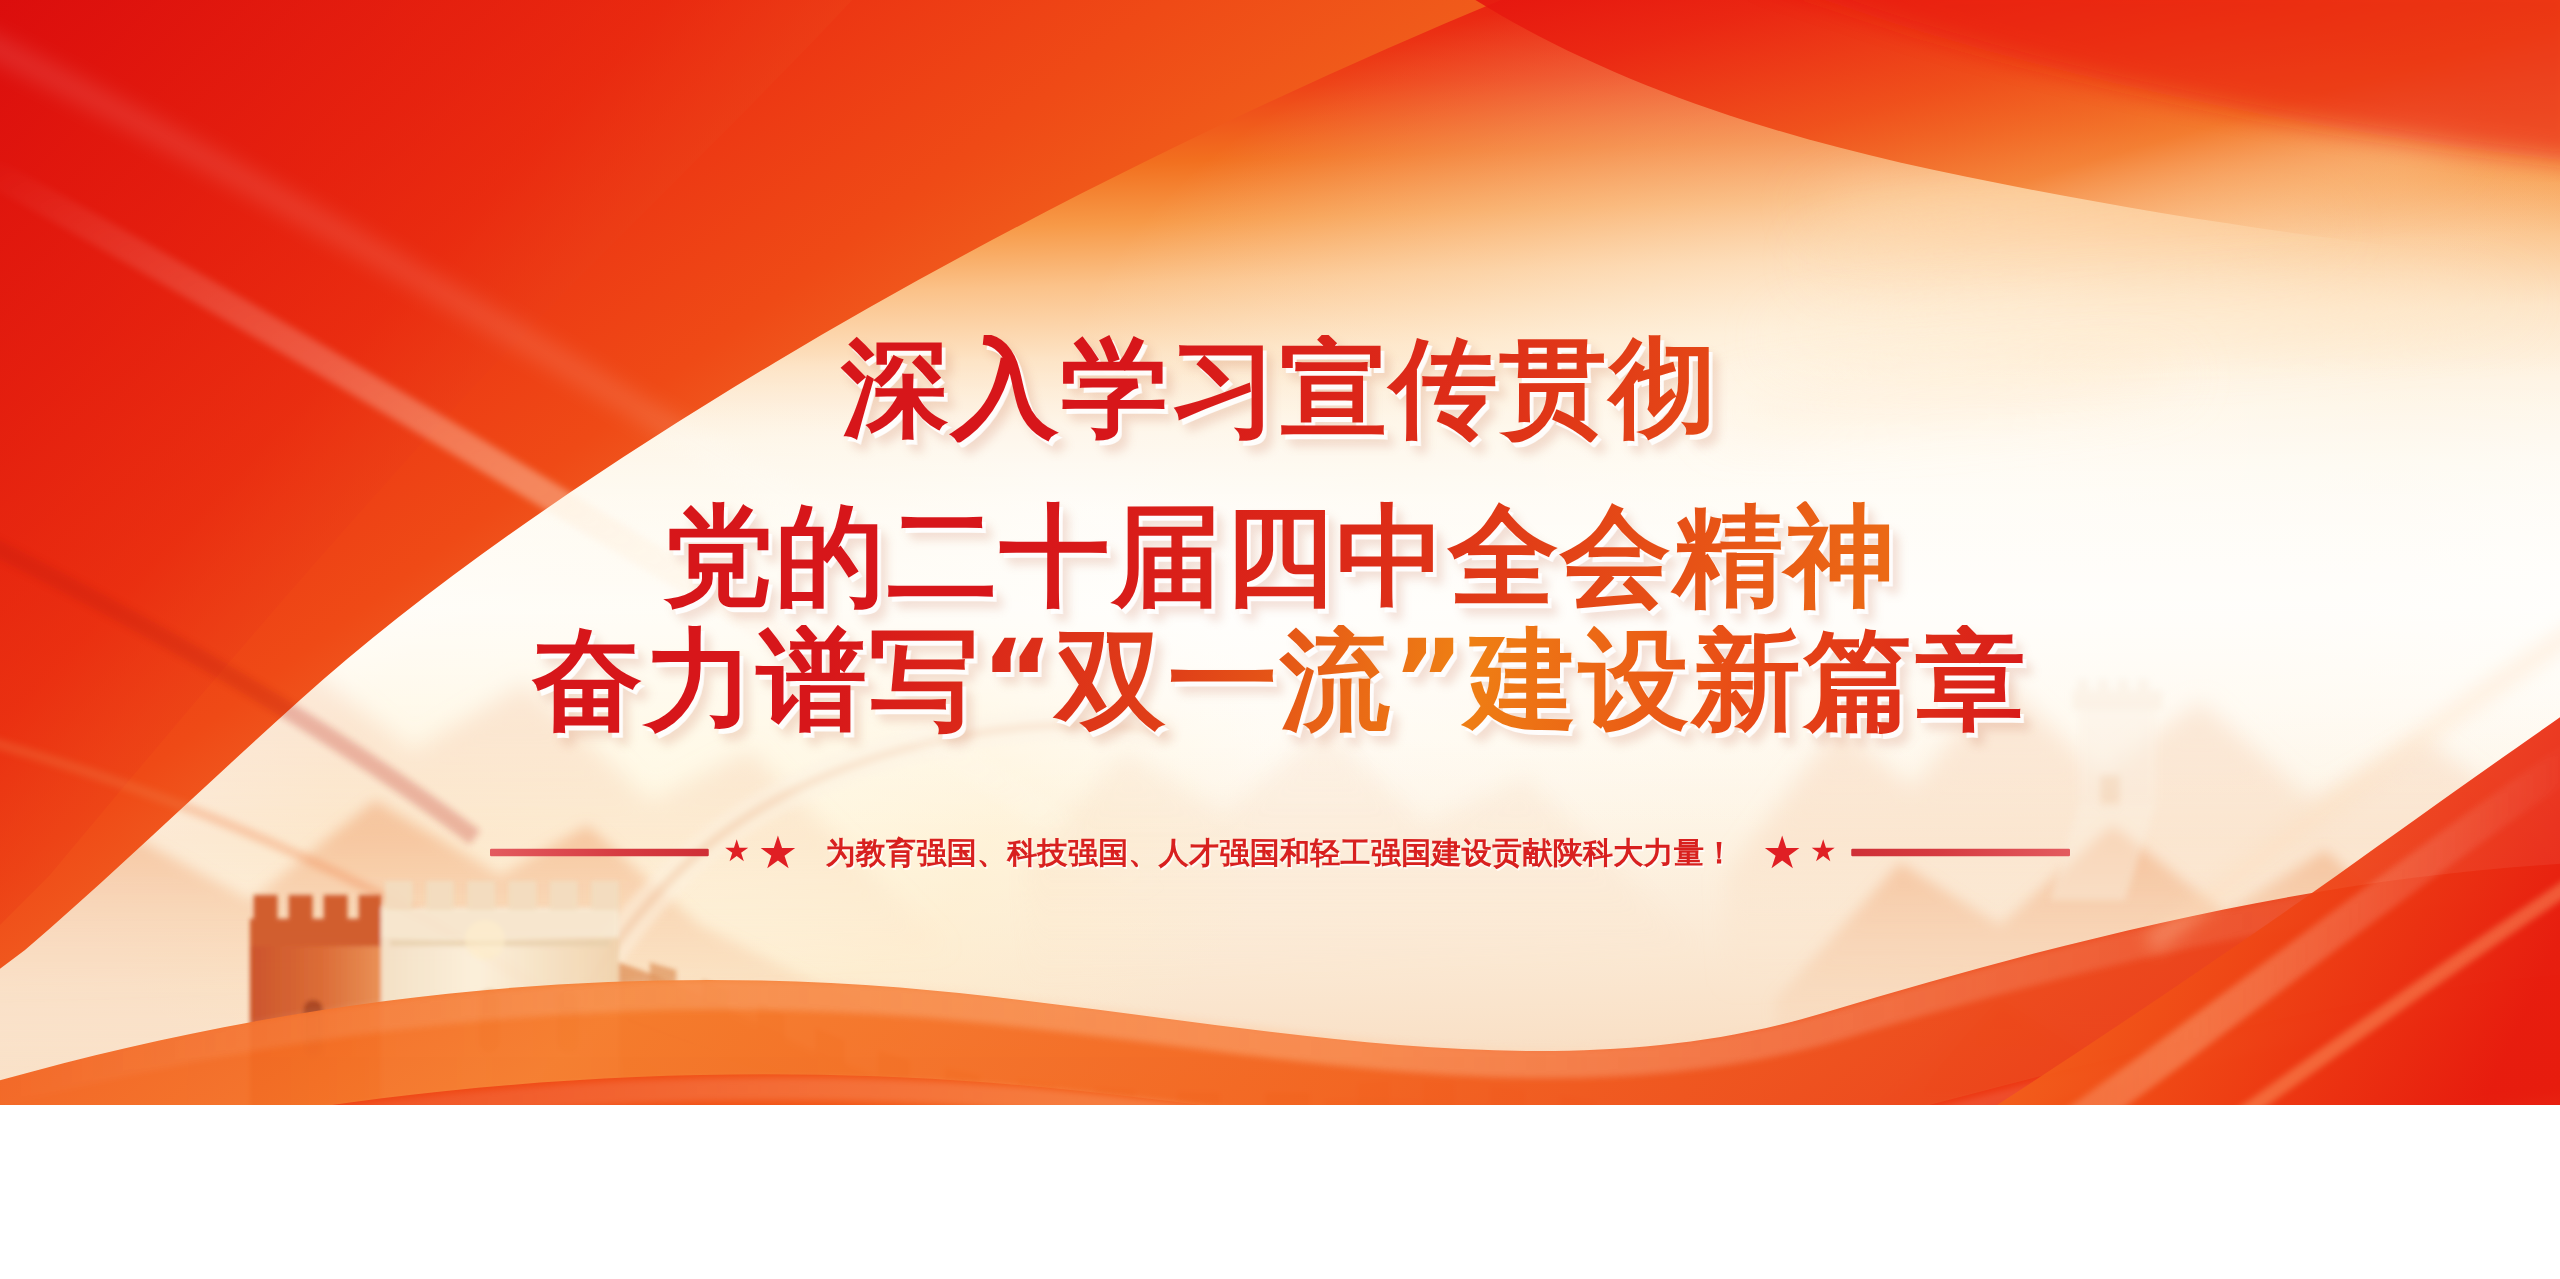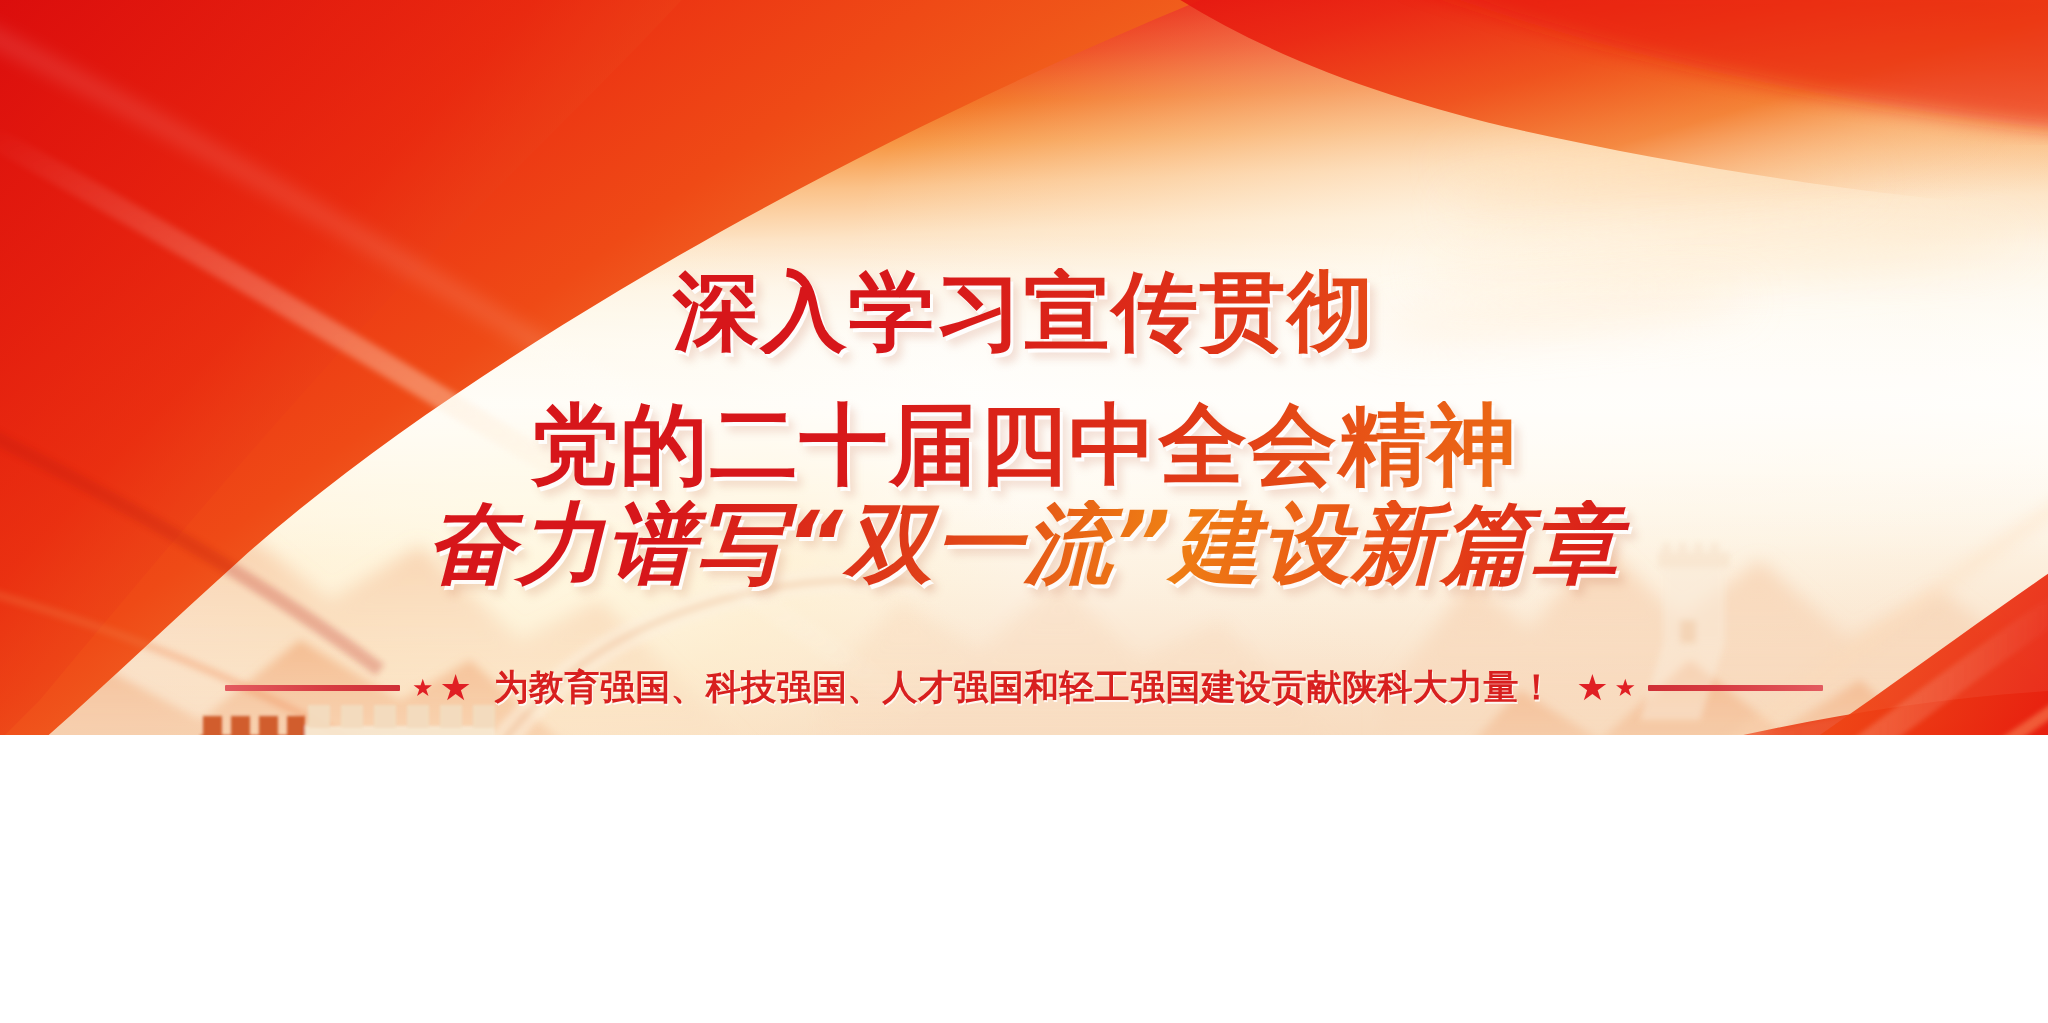--- a/index.html
+++ b/index.html
@@ -3,21 +3,21 @@
 <meta charset="utf-8">
 <style>
   html, body {
     margin: 0;
     padding: 0;
     background: #ffffff;
   }
   #poster {
     position: relative;
     width: 2048px;
-    height: 735px;
+    height: 884px;
     overflow: hidden;
     font-family: "Liberation Sans", "DejaVu Sans", sans-serif;
     background: #fdf4e8;
   }
 
   
 
   .bg-layer {
     position: absolute;
     inset: 0;
@@ -119,21 +119,20 @@
     font-size: 88px;
     background-image: linear-gradient(100deg, #d6161a 0%, #d7161a 40%, #dc2a18 53%, #e75216 66%, #ef7d14 80%, #f09014 100%);
     margin-top: 16px;
   }
   .line3 {
     position: absolute;
     top: 500px;
     left: 0; right: 0;
     font-size: 88px;
     background-image: linear-gradient(100deg, #d6161a 0%, #d7161a 32%, #e04018 46%, #ef8014 57%, #e84b16 68%, #d6161a 80%, #e6591a 92%, #f08a14 100%);
-    font-style: italic;
   }
 
   
   .subtitle-row {
     position: absolute;
     top: 664px;
     left: 0; right: 0;
     display: flex;
     align-items: center;
     justify-content: center;
@@ -158,21 +157,21 @@
     color: #e01f24;
     line-height: 1;
     display: inline-block;
   }
   .star.big { font-size: 36px; }
   .star.small { font-size: 24px; }
 
   .subtitle-text {
     font-family: "DejaVu Sans", "Liberation Sans", sans-serif;
     font-weight: bold;
-    font-size: 35px;
+    font-size: 24px;
     color: #d8201f;
     letter-spacing: 0.01em;
     white-space: nowrap;
     margin: 0 10px;
     text-shadow: 1px 2px 0 rgba(255,255,255,0.8);
   }
 
   
   .wall-svg {
     position: absolute;

